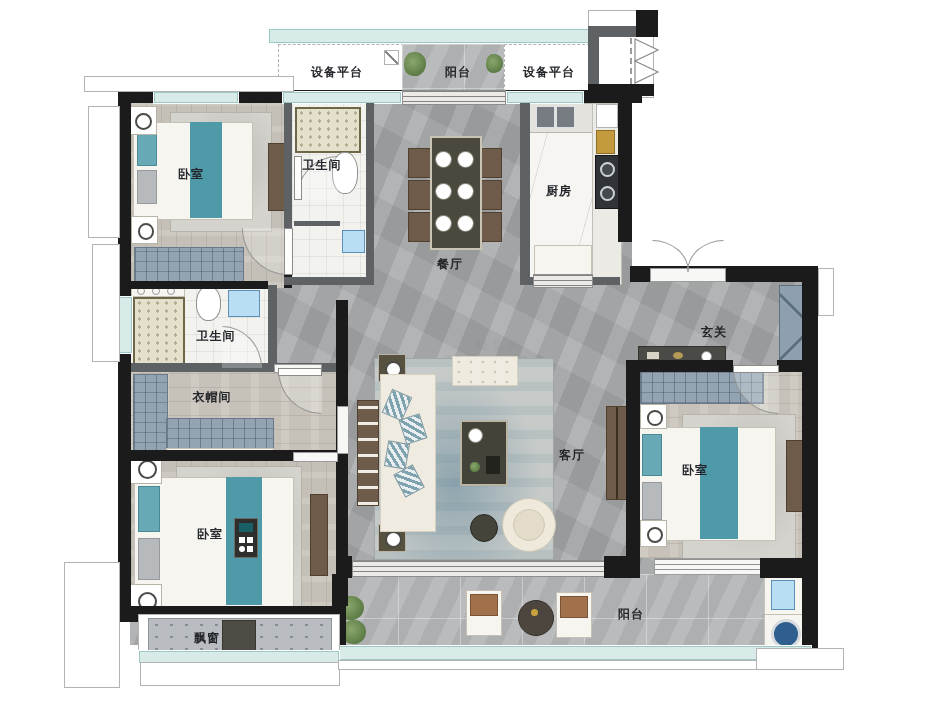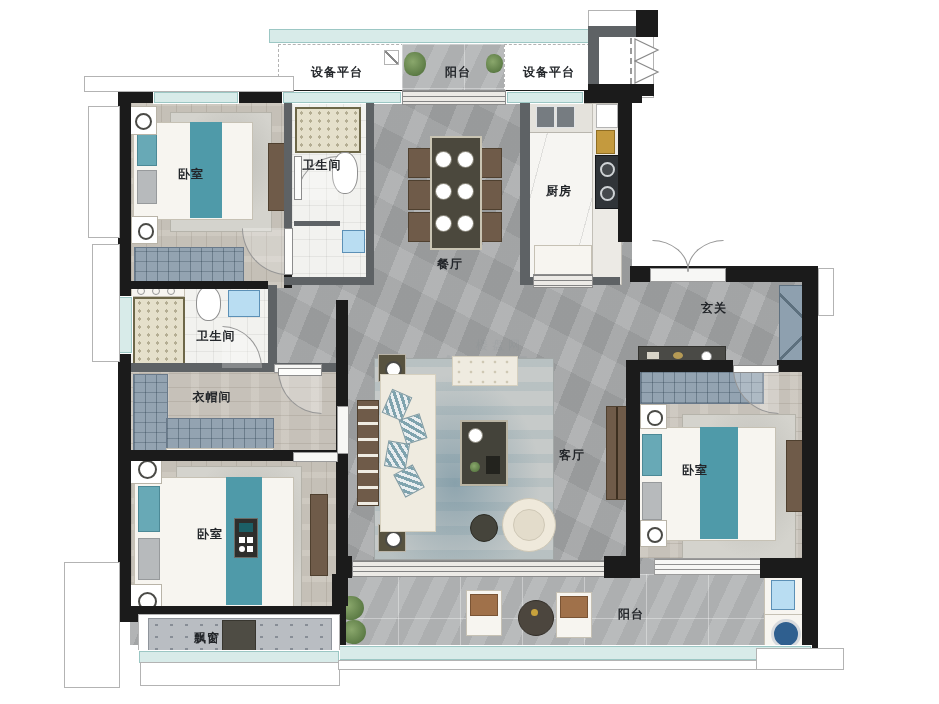--- a/index.html
+++ b/index.html
@@ -322,21 +322,21 @@
   <div class="abs frame" style="left:818px;top:268px;width:14px;height:46px;"></div>
   <div class="abs frame" style="left:756px;top:648px;width:86px;height:20px;"></div>
 
   <div class="rlabel" style="left:337px;top:72px;">设备平台</div>
   <div class="rlabel" style="left:458px;top:72px;">阳台</div>
   <div class="rlabel" style="left:549px;top:72px;">设备平台</div>
   <div class="rlabel" style="left:191px;top:174px;">卧室</div>
   <div class="rlabel" style="left:322px;top:165px;">卫生间</div>
   <div class="rlabel" style="left:450px;top:264px;">餐厅</div>
   <div class="rlabel" style="left:559px;top:191px;">厨房</div>
-  <div class="rlabel" style="left:714px;top:308px;">玄关</div>
+  <div class="rlabel" style="left:714px;top:332px;">玄关</div>
   <div class="rlabel" style="left:216px;top:336px;">卫生间</div>
   <div class="rlabel" style="left:212px;top:397px;">衣帽间</div>
   <div class="rlabel" style="left:210px;top:534px;">卧室</div>
   <div class="rlabel" style="left:572px;top:455px;">客厅</div>
   <div class="rlabel" style="left:695px;top:470px;">卧室</div>
   <div class="rlabel" style="left:207px;top:638px;">飘窗</div>
   <div class="rlabel" style="left:631px;top:614px;">阳台</div>
 
 </div>
 

